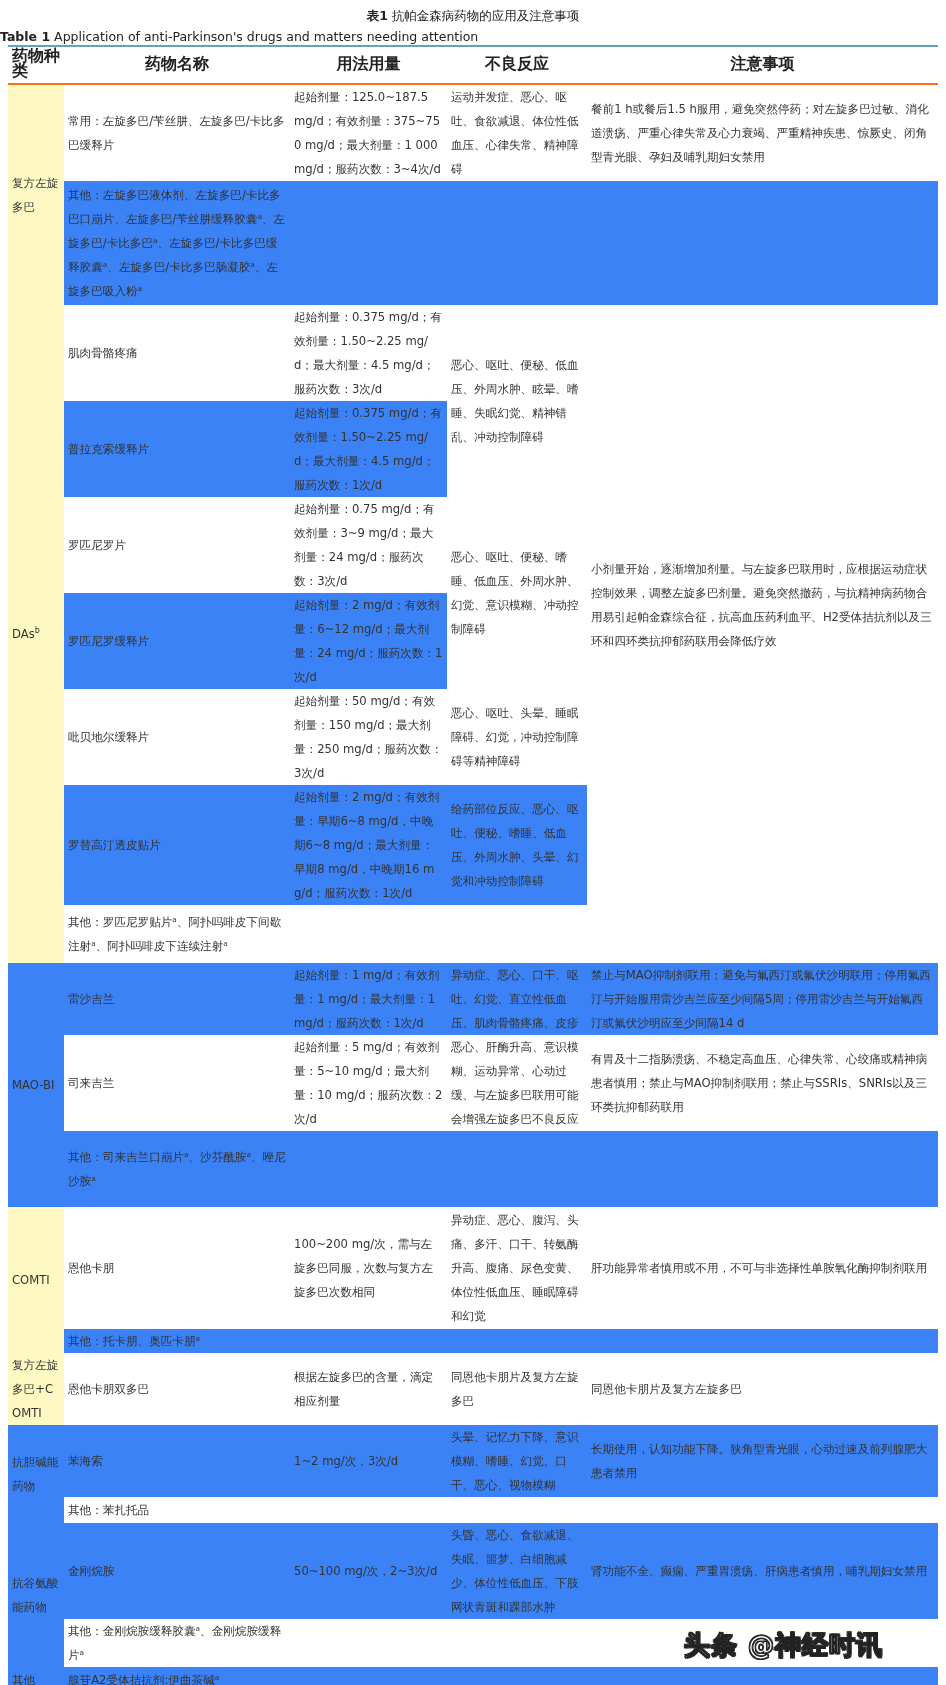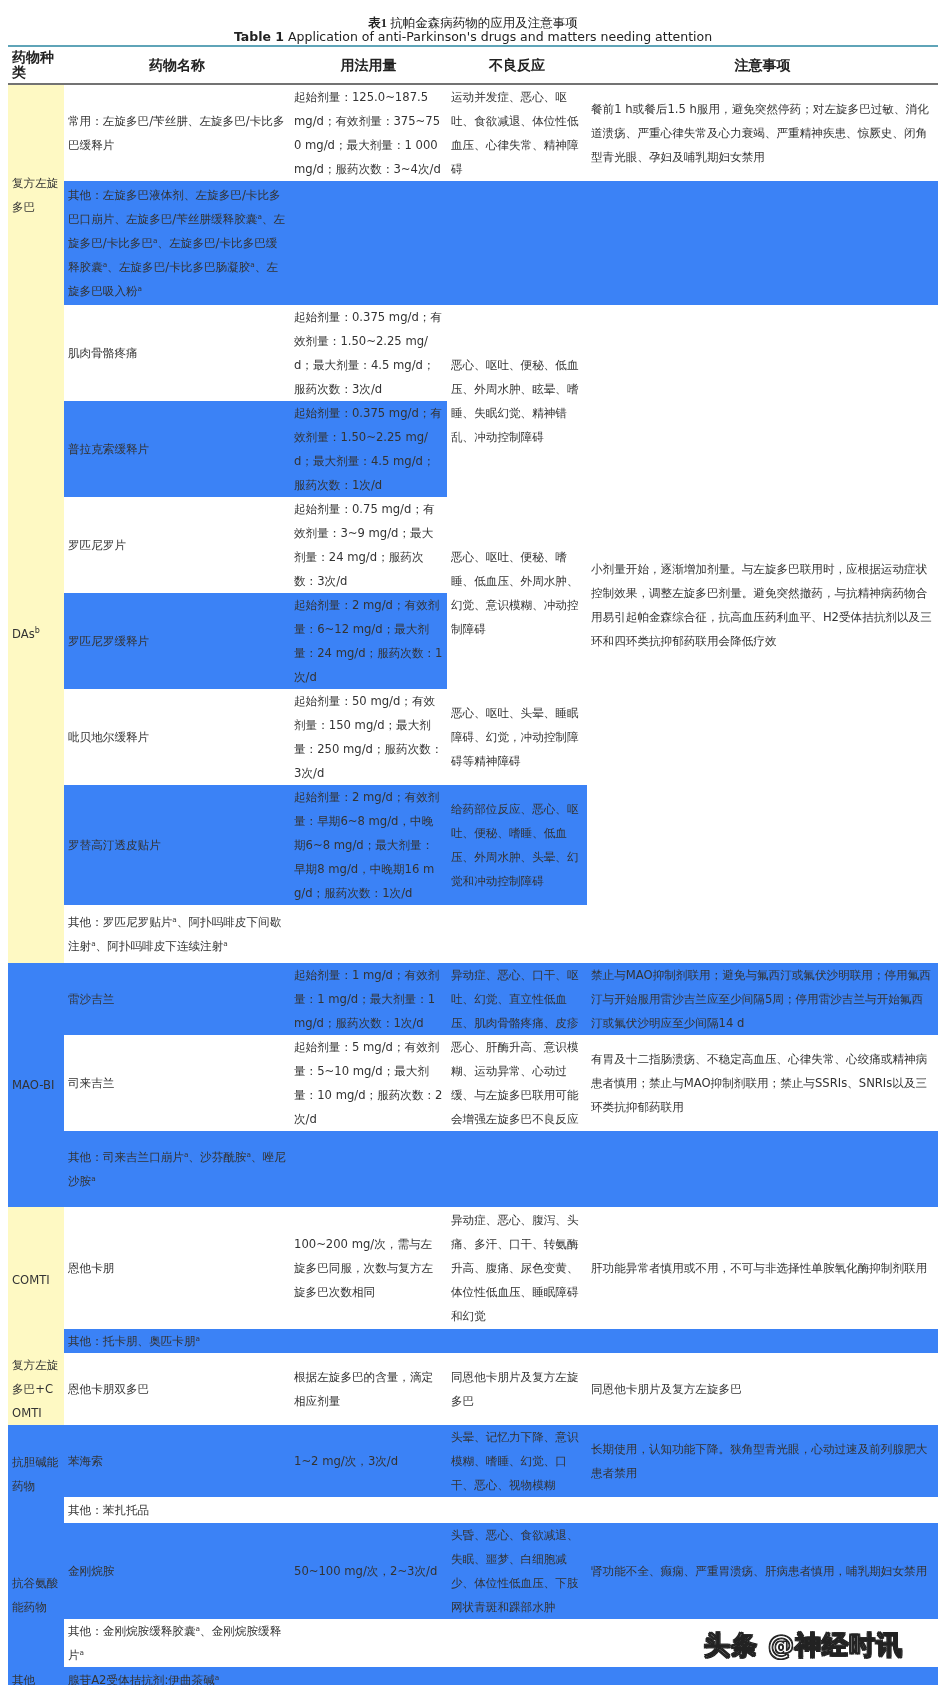--- a/index.html
+++ b/index.html
@@ -3,57 +3,57 @@
 <meta charset="utf-8">
 <style>
   html, body { margin: 0; padding: 0; background: #ffffff; }
   body {
     width: 946px; height: 1685px; overflow: hidden;
     font-family: "DejaVu Sans", "Liberation Sans", sans-serif;
     color: #333333; font-size: 12px;
   }
   .page { position: relative; width: 946px; height: 1685px; }
   .title-cn {
-    position: absolute; top: 15px; left: 0; width: 946px; text-align: center;
-    font-size: 12.5px; color: #222; font-family: Liberation Serif, serif;
+    position: absolute; top: 8px; left: 0; width: 946px; text-align: center;
+    font-size: 12.5px; color: #222;
   }
   .title-cn b { font-weight: bold; }
   .title-en {
-    position: absolute; top: 29px; left: 0; width: 946px; text-align: center;
+    position: absolute; top: 29px; left: 0; width: 946px; text-align: left;
     font-size: 12.5px; color: #222;
   }
   .title-en b { font-weight: bold; }
 
   table.main {
     position: absolute; top: 45px; left: 8px; width: 930px;
     border-collapse: collapse; table-layout: fixed;
     font-size: 11.6px; line-height: 24px;
   }
   table.main thead th {
-    border-top: 2px solid #5fa4b8; border-bottom: 2px solid #737373;
-    font-weight: bold; font-size: 14px; line-height: 15px;
-    padding: 3px 4px; text-align: center; color: #222;
+    border-top: 2px solid #5fa4b8; border-bottom: 2px solid #f97316;
+    font-weight: bold; font-size: 16px; line-height: 15px;
+    padding: 3px 4px; text-align: center; color: #222; font-family: Liberation Mono, monospace;
   }
   table.main thead th.left { text-align: left; }
   table.main td {
     padding: 0 4px; vertical-align: middle; text-align: left;
     word-break: break-all;
   }
   table.main td.cat { background: #fef9c3; }
   tr.blue td.b, td.blue { background: #3b82f6; }
   table.main tfoot td { border-top: 2px solid #5fa4b8; padding: 0; height: 6px; }
   sup { font-size: 8px; line-height: 0; vertical-align: super; }
   .just { text-align: justify; text-align-last: auto; margin-left: 40px; }
 
   .notes {
     position: absolute; top: 1628px; left: 12px; width: 920px;
     font-size: 11px; line-height: 14px; color: #333;
   }
   .watermark {
-    position: absolute; top: 1628px; left: 704px;
+    position: absolute; top: 1628px; left: 684px;
     font-size: 26px; font-weight: bold; color: #ffffff;
     -webkit-text-stroke: 1px #222; letter-spacing: 1px;
     text-shadow: 1px 1px 0 #222, -1px -1px 0 #222, 1px -1px 0 #222, -1px 1px 0 #222;
   }
 </style>
 </head>
 <body>
 
 <div class="page">
 

